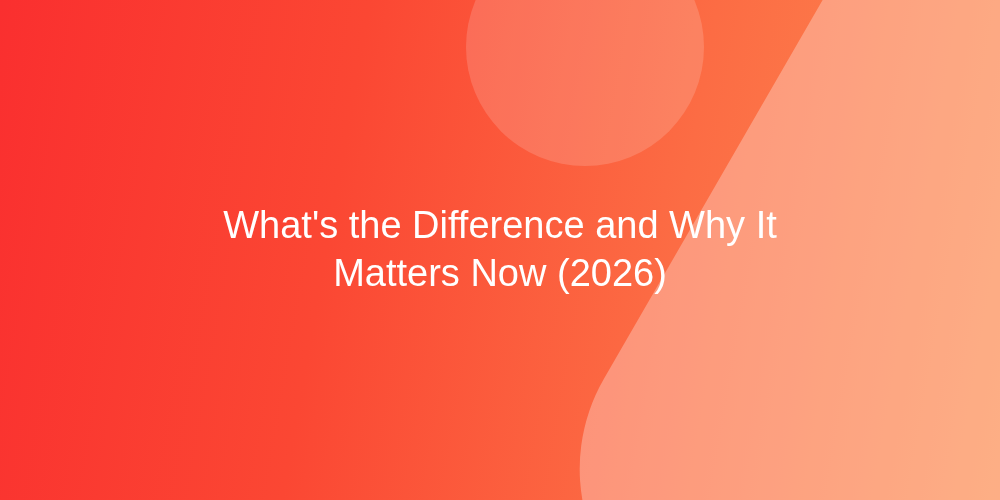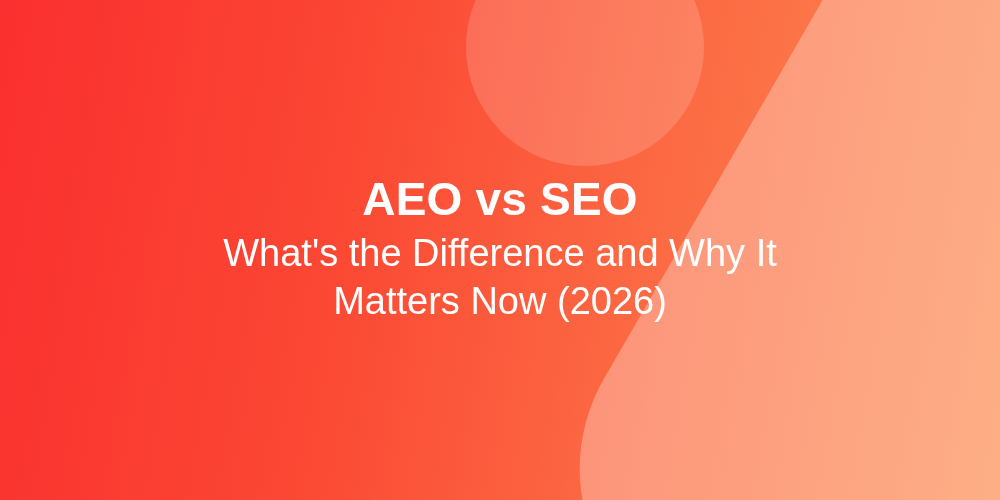--- a/index.html
+++ b/index.html
@@ -88,17 +88,16 @@
 <body>
 
 <div id="banner">
 
   <div class="shape-layer">
     <div class="deco-bar"></div>
     <div class="deco-circle"></div>
   </div>
 
   <div class="text-wrap">
-    <h1 class="headline">AEO vs SEO</h1>
     <p class="subheadline">What's the Difference and Why It Matters Now (2026)</p>
   </div>
 
 </div>
 
 </body></html>

